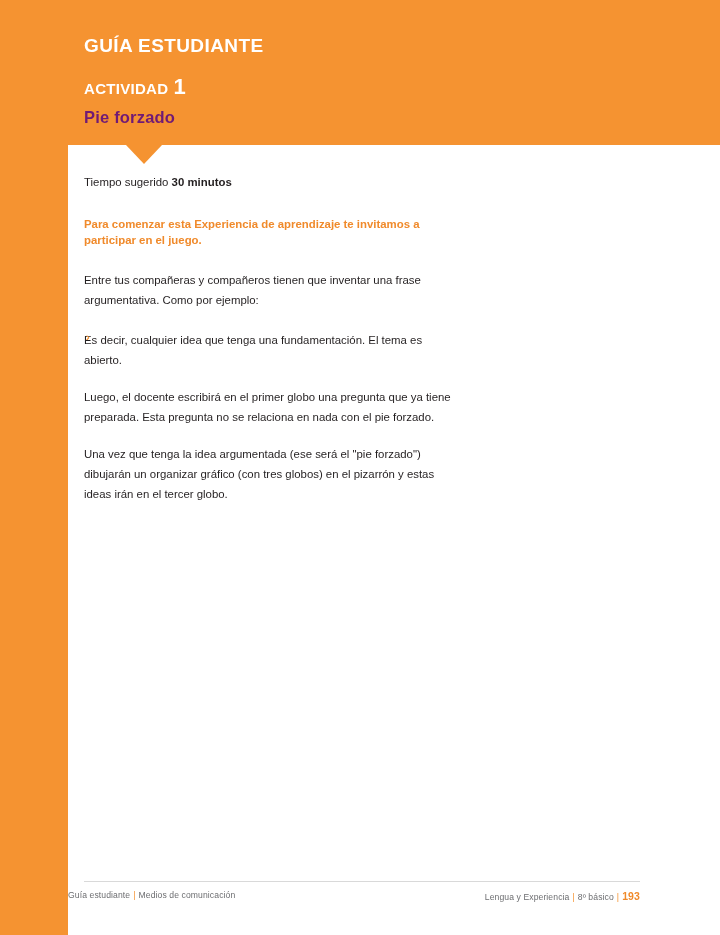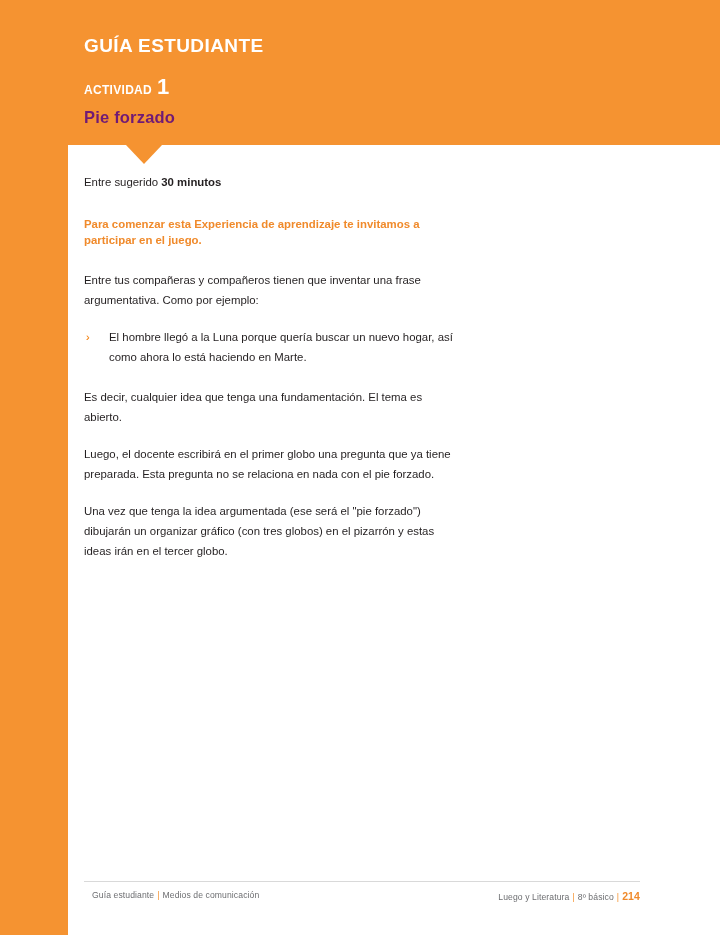--- a/index.html
+++ b/index.html
@@ -51,21 +51,21 @@
     letter-spacing: 0.4px;
     line-height: 24px;
     margin: 0 0 16px 0;
   }
   .activity-line {
     margin: 0 0 8px 0;
     color: #ffffff;
     display: block;
   }
   .activity-word {
-    font-size: 12px;
+    font-size: 15px;
     font-weight: bold;
     letter-spacing: 0.3px;
     vertical-align: baseline;
   }
   .activity-number {
     font-size: 22px;
     font-weight: bold;
     margin-left: 5px;
     vertical-align: baseline;
   }
@@ -138,21 +138,21 @@
   .footer-rule {
     position: absolute;
     left: 84px;
     top: 881px;
     width: 556px;
     height: 1px;
     background: #d9d9d9;
   }
   .footer-left {
     position: absolute;
-    left: 92px;
+    left: 68px;
     top: 890px;
     font-size: 8.6px;
     color: #6d6e71;
     letter-spacing: 0.1px;
   }
   .footer-left .sep {
     color: #f59331;
     margin: 0 3px;
   }
   .footer-right {
@@ -188,49 +188,48 @@
         <span class="activity-word">ACTIVIDAD</span><span class="activity-number">1</span>
       </div>
       <div class="activity-name">Pie forzado</div>
     </div>
   </div>
   <div class="band-pointer"></div>
 
   <div class="content">
 
     <p class="p p-time">
-      <span>Entre sugerido</span>
+      <span>Tiempo sugerido</span>
       <b>30 minutos</b>
     </p>
 
     <p class="p-orange">Para comenzar esta Experiencia de aprendizaje te invitamos a participar en el juego.</p>
 
     <p class="p">Entre tus compañeras y compañeros tienen que inventar una frase argumentativa. Como por ejemplo:</p>
 
     <ul class="bullets">
       <li>
         <span class="bullet-mark">›</span>
       </li>
       <li>
         <span class="bullet-mark">›</span>
-        <span>El hombre llegó a la Luna porque quería buscar un nuevo hogar, así como ahora lo está haciendo en Marte.</span>
       </li>
     </ul>
 
     <p class="p">Es decir, cualquier idea que tenga una fundamentación. El tema es abierto.</p>
 
     <p class="p">Luego, el docente escribirá en el primer globo una pregunta que ya tiene preparada. Esta pregunta no se relaciona en nada con el pie forzado.</p>
 
     <p class="p">Una vez que tenga la idea argumentada (ese será el "pie forzado") dibujarán un organizar gráfico (con tres globos) en el pizarrón y estas ideas irán en el tercer globo.</p>
 
   </div>
 
   <div class="footer-rule"></div>
 
   <div class="footer-left">
     <span>Guía estudiante</span><span class="sep">|</span><span>Medios de comunicación</span>
   </div>
 
   <div class="footer-right">
-    <span>Luego y Literatura</span><span class="sep">|</span><span>8º básico</span><span class="sep">|</span><span class="page-num">214</span>
+    <span>Lengua y Experiencia</span><span class="sep">|</span><span>8º básico</span><span class="sep">|</span><span class="page-num">193</span>
   </div>
 
 </div>
 
 </body></html>

